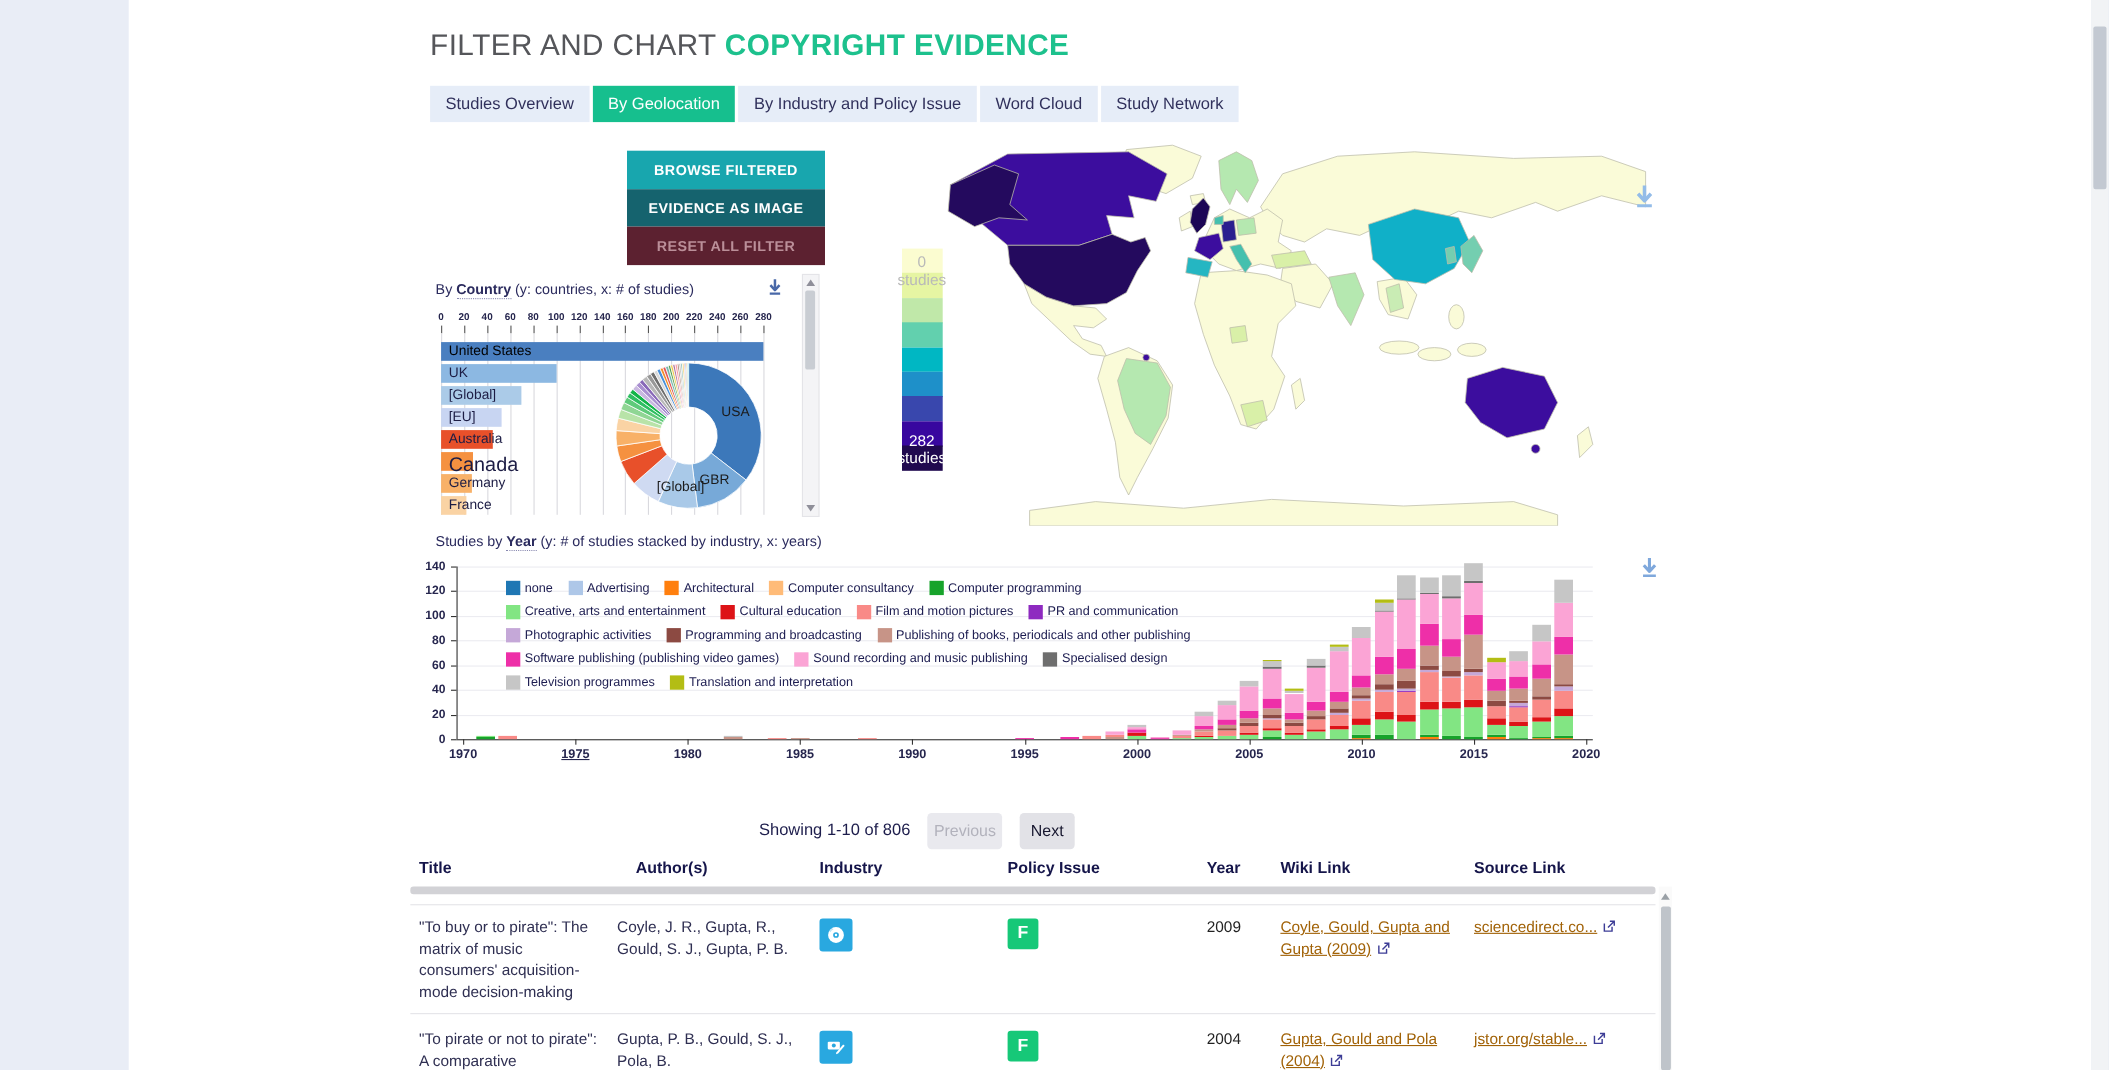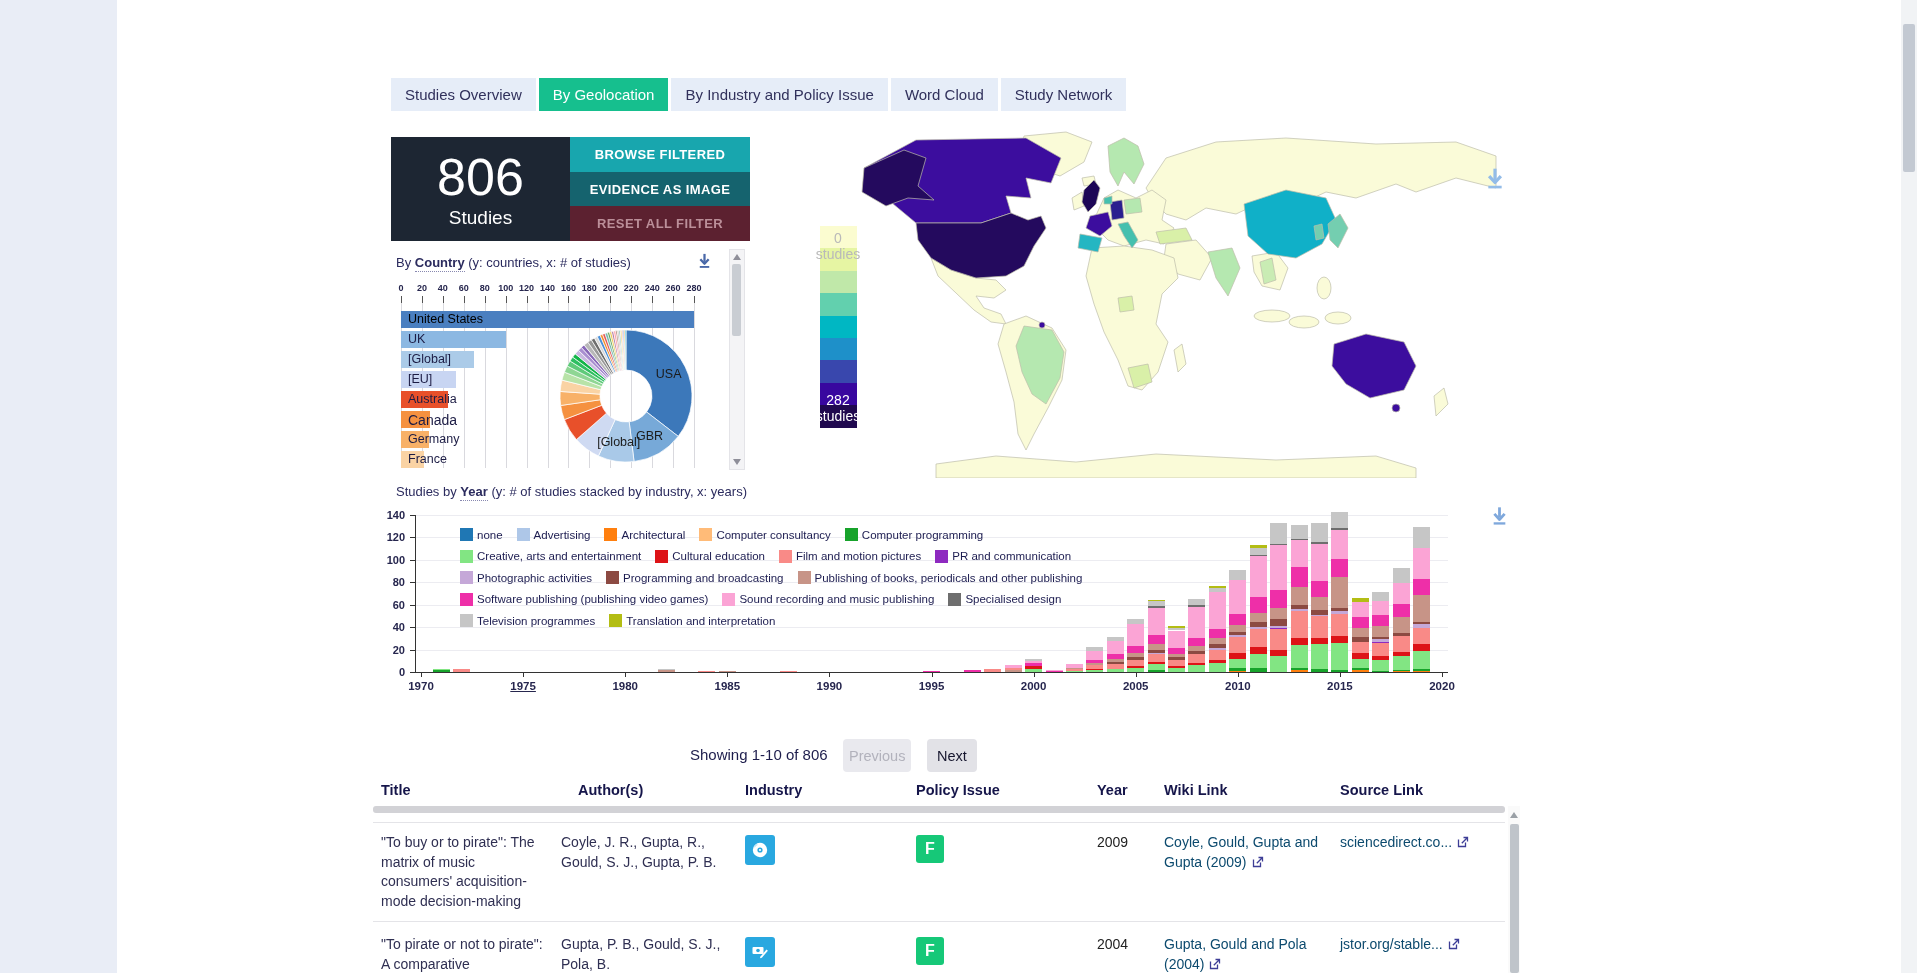--- a/index.html
+++ b/index.html
@@ -45,46 +45,45 @@
   .legend-sw{width:13px;height:13px;display:inline-block;}
   
   .search-input{position:absolute;left:373px;top:737px;width:298px;height:30px;border:3px solid #12c581;font-size:14.5px;color:#444;padding:0 8px;outline:none;font-family:"Liberation Sans",sans-serif;}
   .search-input::placeholder{color:#9a9aa2;}
   .showing{position:absolute;left:690px;top:746px;font-size:15px;color:#1d1d4c;}
   .pager{position:absolute;top:739px;height:33px;border:none;border-radius:4px;font-size:14.5px;font-family:"Liberation Sans",sans-serif;cursor:pointer;}
   #btn-prev{left:843px;width:68px;background:#e9e9ee;color:#b2b2bc;}
   #btn-next{left:927px;width:50px;background:#e2e2e7;color:#17172f;}
   .th{position:absolute;top:782px;font-size:14.5px;font-weight:700;color:#15154a;white-space:nowrap;}
   .cell{position:absolute;font-size:14px;line-height:19.5px;color:#2f2f52;}
-  .link{color:#0c4a6e;}
+  .link{color:#a16207;text-decoration:underline;}
   .rowline{position:absolute;height:1px;background:#e4e4e8;}
   .tile{position:absolute;display:flex;align-items:center;justify-content:center;border-radius:3px;}
   .ext{display:inline-block;vertical-align:-1px;margin-left:5px;}
   .dl-icon{position:absolute;cursor:pointer;}
   svg{display:block;}
 </style>
 </head>
 <body>
 
 <div class="page">
   <div class="main-panel"></div>
 
+  <div class="h1">
+    <span>FILTER AND CHART </span><span class="accent">COPYRIGHT EVIDENCE</span>
+  </div>
 
   <div class="tabs" id="tabs">
       <div class="tab">Studies Overview</div>
       <div class="tab active">By Geolocation</div>
       <div class="tab">By Industry and Policy Issue</div>
       <div class="tab">Word Cloud</div>
       <div class="tab">Study Network</div>
     </div>
 
-  <div class="stats-box">
-    <div class="stats-count">806</div>
-    <div class="stats-label">Studies</div>
-  </div>
   <div class="stats-buttons" id="stats-buttons">
       <div class="stats-btn" style="background: rgb(24, 166, 174); color: rgb(255, 255, 255);">BROWSE FILTERED</div>
       <div class="stats-btn" style="background: rgb(21, 99, 110); color: rgb(255, 255, 255);">EVIDENCE AS IMAGE</div>
       <div class="stats-btn" style="background: rgb(92, 33, 48); color: rgb(187, 143, 153);">RESET ALL FILTER</div>
     </div>
 
   <div class="sec-head" style="left:396px;top:255px;">
     <span>By</span>
     <b>Country</b>
     <span>(y: countries, x: # of studies)</span>
@@ -151,21 +150,21 @@
       <div style="left: 408px; top: 312px; position: absolute; font-size: 12.5px; color: #000000; white-space: nowrap; text-align: center;">United States</div>
       <div class="cbar-row" style="left: 401px; top: 331px; width: 104.643px; background: rgb(140, 184, 226);"></div>
       <div style="left: 408px; top: 332px; position: absolute; font-size: 12.5px; color: rgb(28, 28, 68); white-space: nowrap;">UK</div>
       <div class="cbar-row" style="left: 401px; top: 351px; width: 73.25px; background: rgb(171, 203, 232);"></div>
       <div style="left: 408px; top: 352px; position: absolute; font-size: 12.5px; color: rgb(28, 28, 68); white-space: nowrap;">[Global]</div>
       <div class="cbar-row" style="left: 401px; top: 371px; width: 55.4607px; background: rgb(200, 213, 242);"></div>
       <div style="left: 408px; top: 372px; position: absolute; font-size: 12.5px; color: rgb(28, 28, 68); white-space: nowrap;">[EU]</div>
       <div class="cbar-row" style="left: 401px; top: 391px; width: 47.0893px; background: rgb(232, 80, 42);"></div>
       <div style="left: 408px; top: 392px; position: absolute; font-size: 12.5px; color: rgb(28, 28, 68); white-space: nowrap;">Australia</div>
       <div class="cbar-row" style="left: 401px; top: 411px; width: 29.3px; background: rgb(245, 145, 64);"></div>
-      <div style="left: 408px; top: 412px; position: absolute; font-size: 14px; color: rgb(28, 28, 68); white-space: nowrap;">Canada</div>
+      <div style="left: 408px; top: 412px; position: absolute; font-size: 18px; color: rgb(28, 28, 68); white-space: nowrap;">Canada</div>
       <div class="cbar-row" style="left: 401px; top: 431px; width: 28.2536px; background: rgb(248, 177, 104);"></div>
       <div style="left: 408px; top: 432px; position: absolute; font-size: 12.5px; color: rgb(28, 28, 68); white-space: nowrap;">Germany</div>
       <div class="cbar-row" style="left: 401px; top: 451px; width: 23.0214px; background: rgb(250, 211, 164);"></div>
       <div style="left: 408px; top: 452px; position: absolute; font-size: 12.5px; color: rgb(28, 28, 68); white-space: nowrap;">France</div>
     </div>
 
   <div class="abs" style="left:552px;top:322px;">
     <svg id="pie-svg" width="148" height="148" viewBox="0 0 148 148">
         <path d="M74.00 8.00 A66 66 0 0 1 126.22 114.36 L94.57 89.90 A26 26 0 0 0 74.00 48.00 Z" fill="#3c78ba" stroke="#ffffff" stroke-width="0.7"></path>
         <path d="M126.22 114.36 A66 66 0 0 1 82.06 139.51 L77.18 99.81 A26 26 0 0 0 94.57 89.90 Z" fill="#77a9d8" stroke="#ffffff" stroke-width="0.7"></path>

